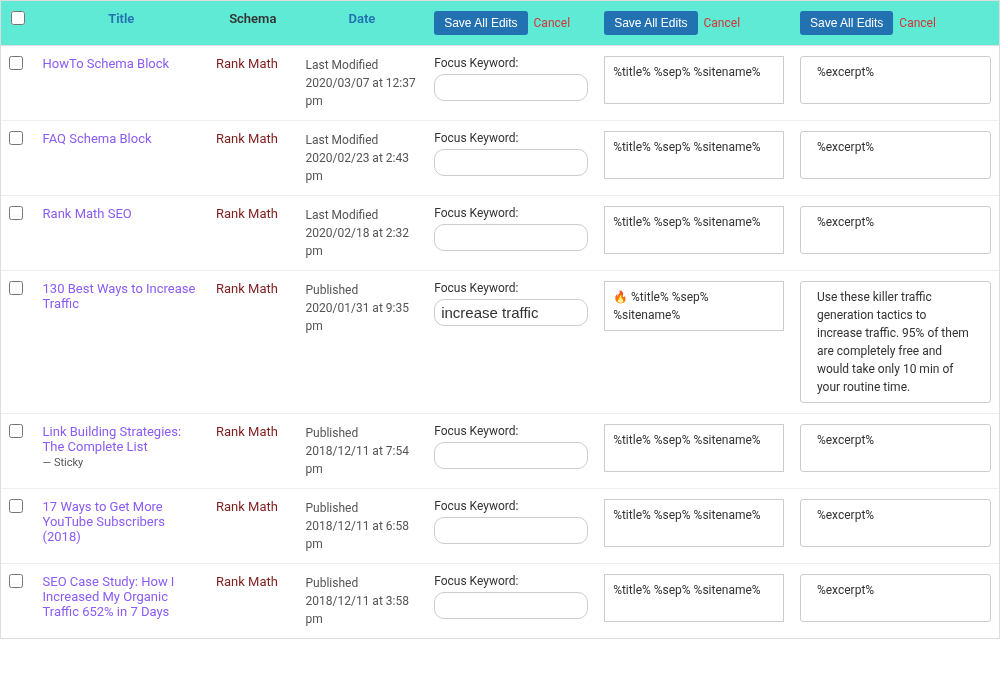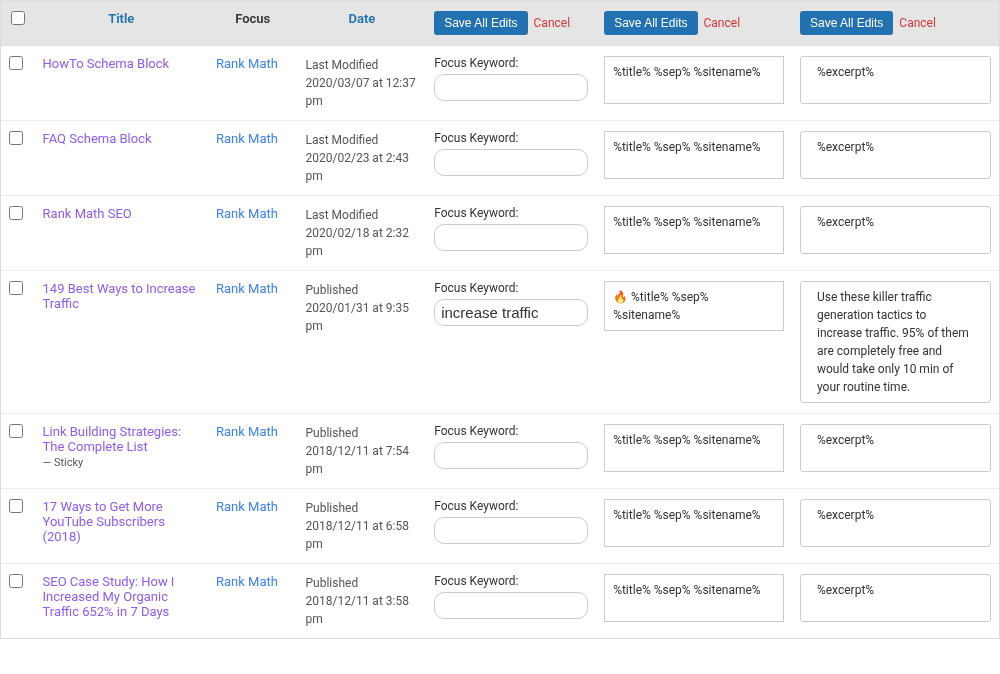--- a/index.html
+++ b/index.html
@@ -8,36 +8,36 @@
     .table-wrapper { width: 1000px; overflow: hidden; border: 1px solid #ddd; }
 
     table { width: 100%; border-collapse: collapse; }
 
     thead tr { border-bottom: 1px solid #ddd; }
     tbody tr { border-bottom: 1px solid #eee; }
     tbody tr:last-child { border-bottom: none; }
 
     th, td { padding: 10px 8px; vertical-align: top; }
 
-    th { font-weight: 600; color: #2271b1; font-size: 13px; background: #e5e5e5; }
+    th { font-weight: 600; color: #2271b1; font-size: 13px; background: #5eead4; }
     th.plain { color: #333; }
 
     .col-check { width: 28px; }
     .col-title { width: 155px; }
     .col-author { width: 80px; }
     .col-date { width: 115px; }
     .col-focus { width: 140px; }
     .col-seo-title { width: 175px; }
     .col-desc { width: 185px; }
 
     input[type="checkbox"] { width: 14px; height: 14px; cursor: pointer; }
 
     .post-title { color: #8b5cf6; text-decoration: none; font-weight: 400; font-size: 13px; }
 
-    .author-link { color: #3b82f6; text-decoration: none; }
+    .author-link { color: #7f1d1d; text-decoration: none; }
 
     .date-text { color: #555; font-size: 12px; line-height: 1.5; }
 
     .focus-label { font-size: 12px; color: #333; margin-bottom: 4px; }
     .focus-input { width: 100%; border: 1px solid #ccc; border-radius: 10px; padding: 4px 6px; font-size: 15px; color: #333; outline: none; }
 
     .seo-title-box { border: 1px solid #ccc; border-radius: 0; padding: 6px 8px; font-size: 12px; color: #333; min-height: 48px; line-height: 1.5; width: 100%; }
     .desc-box { border: 1px solid #ccc; border-radius: 3px; padding: 6px 16px; font-size: 12px; color: #333; min-height: 48px; line-height: 1.5; width: 100%; }
     .btn-save { background: #2271b1; color: #fff; border: none; border-radius: 3px; padding: 5px 10px; font-size: 12px; cursor: pointer; white-space: nowrap; }
     .btn-cancel { color: #d63638; font-size: 12px; cursor: pointer; text-decoration: none; font-weight: 400; }
@@ -53,21 +53,21 @@
   <table>
     <thead>
       <tr>
         <th class="col-check">
           <input type="checkbox" style="">
         </th>
         <th class="col-title">
           <span>Title</span>
         </th>
         <th class="col-author plain">
-          <span>Focus</span>
+          <span>Schema</span>
         </th>
         <th class="col-date">
           <span>Date</span>
         </th>
         <th class="col-focus plain">
           <div class="th-actions">
             <button class="btn-save">Save All Edits</button>
             <a class="btn-cancel">Cancel</a>
           </div>
         </th>
@@ -129,21 +129,21 @@
     </td>
           <td class="col-seo-title">
             <div class="seo-title-box" contenteditable="true" style="">%title% %sep% %sitename%</div>
           </td>
           <td class="col-desc">
             <div class="desc-box" contenteditable="true" style="">%excerpt%</div>
           </td>
         </tr>
         <tr>
           <td class="col-check"><input type="checkbox" style=""></td>
-          <td class="col-title"><a href="#" class="post-title">149 Best Ways to Increase Traffic</a></td>
+          <td class="col-title"><a href="#" class="post-title">130 Best Ways to Increase Traffic</a></td>
           <td class="col-author"><a href="#" class="author-link">Rank Math</a></td>
           <td class="col-date"><span class="date-text">Published<br>2020/01/31 at 9:35 pm</span></td>
           <td class="col-focus">
       <div class="focus-label">Focus Keyword:</div>
       <input type="text" class="focus-input" value="increase traffic" style="">
     </td>
           <td class="col-seo-title">
             <div class="seo-title-box" contenteditable="true" style="">🔥 %title% %sep% %sitename%</div>
           </td>
           <td class="col-desc">

